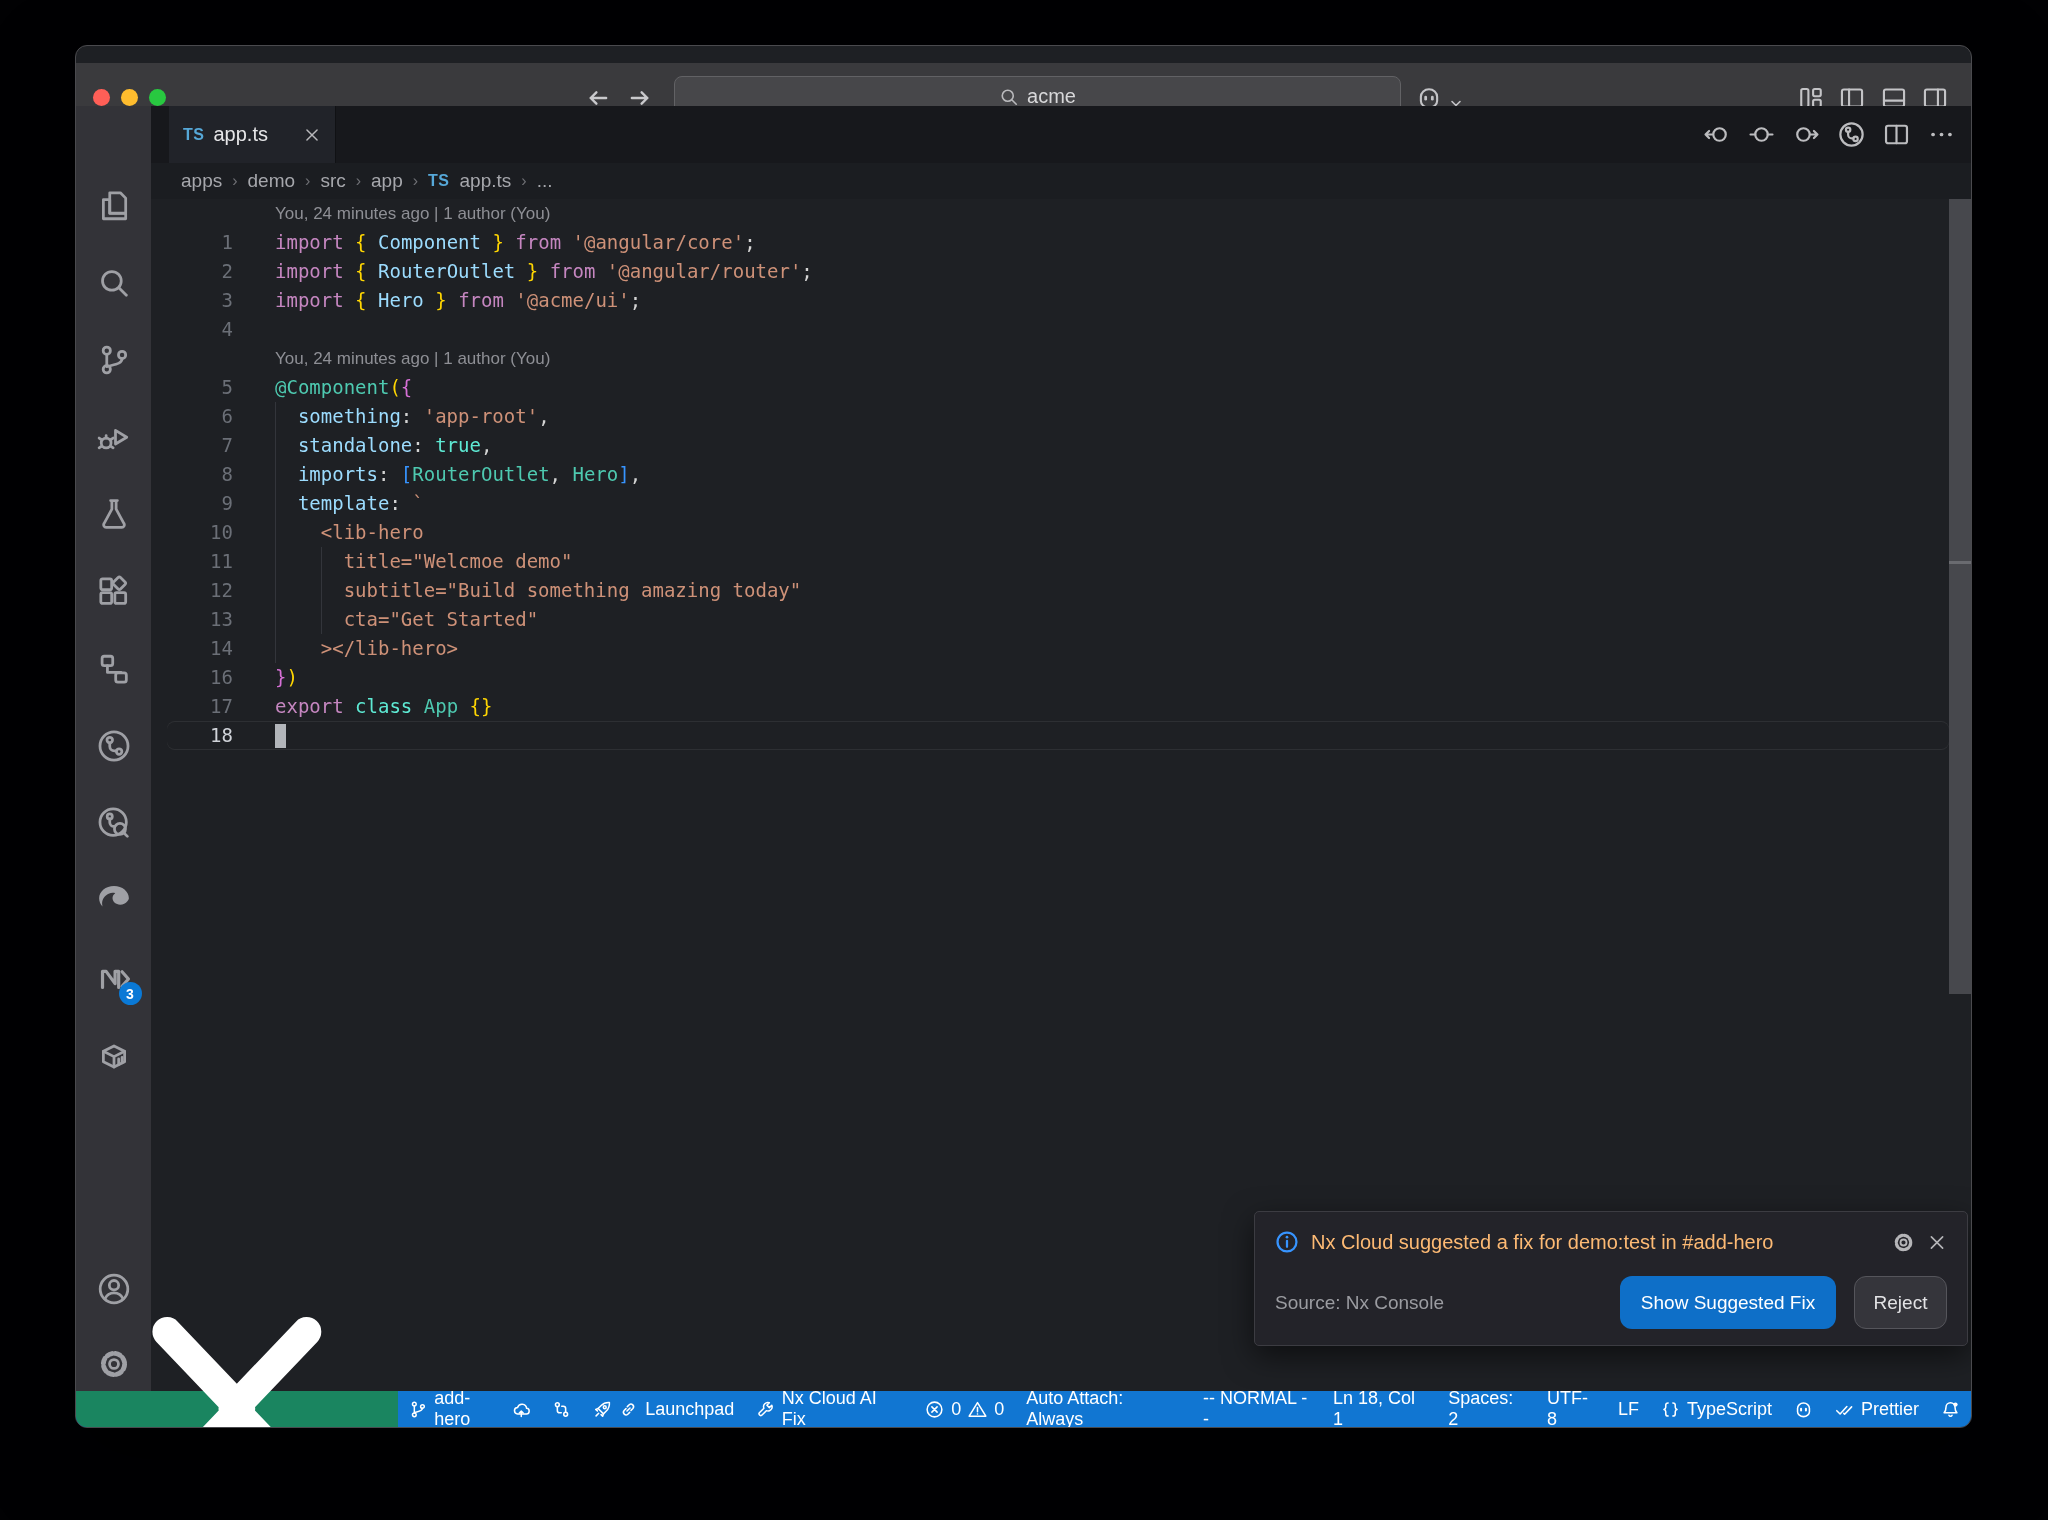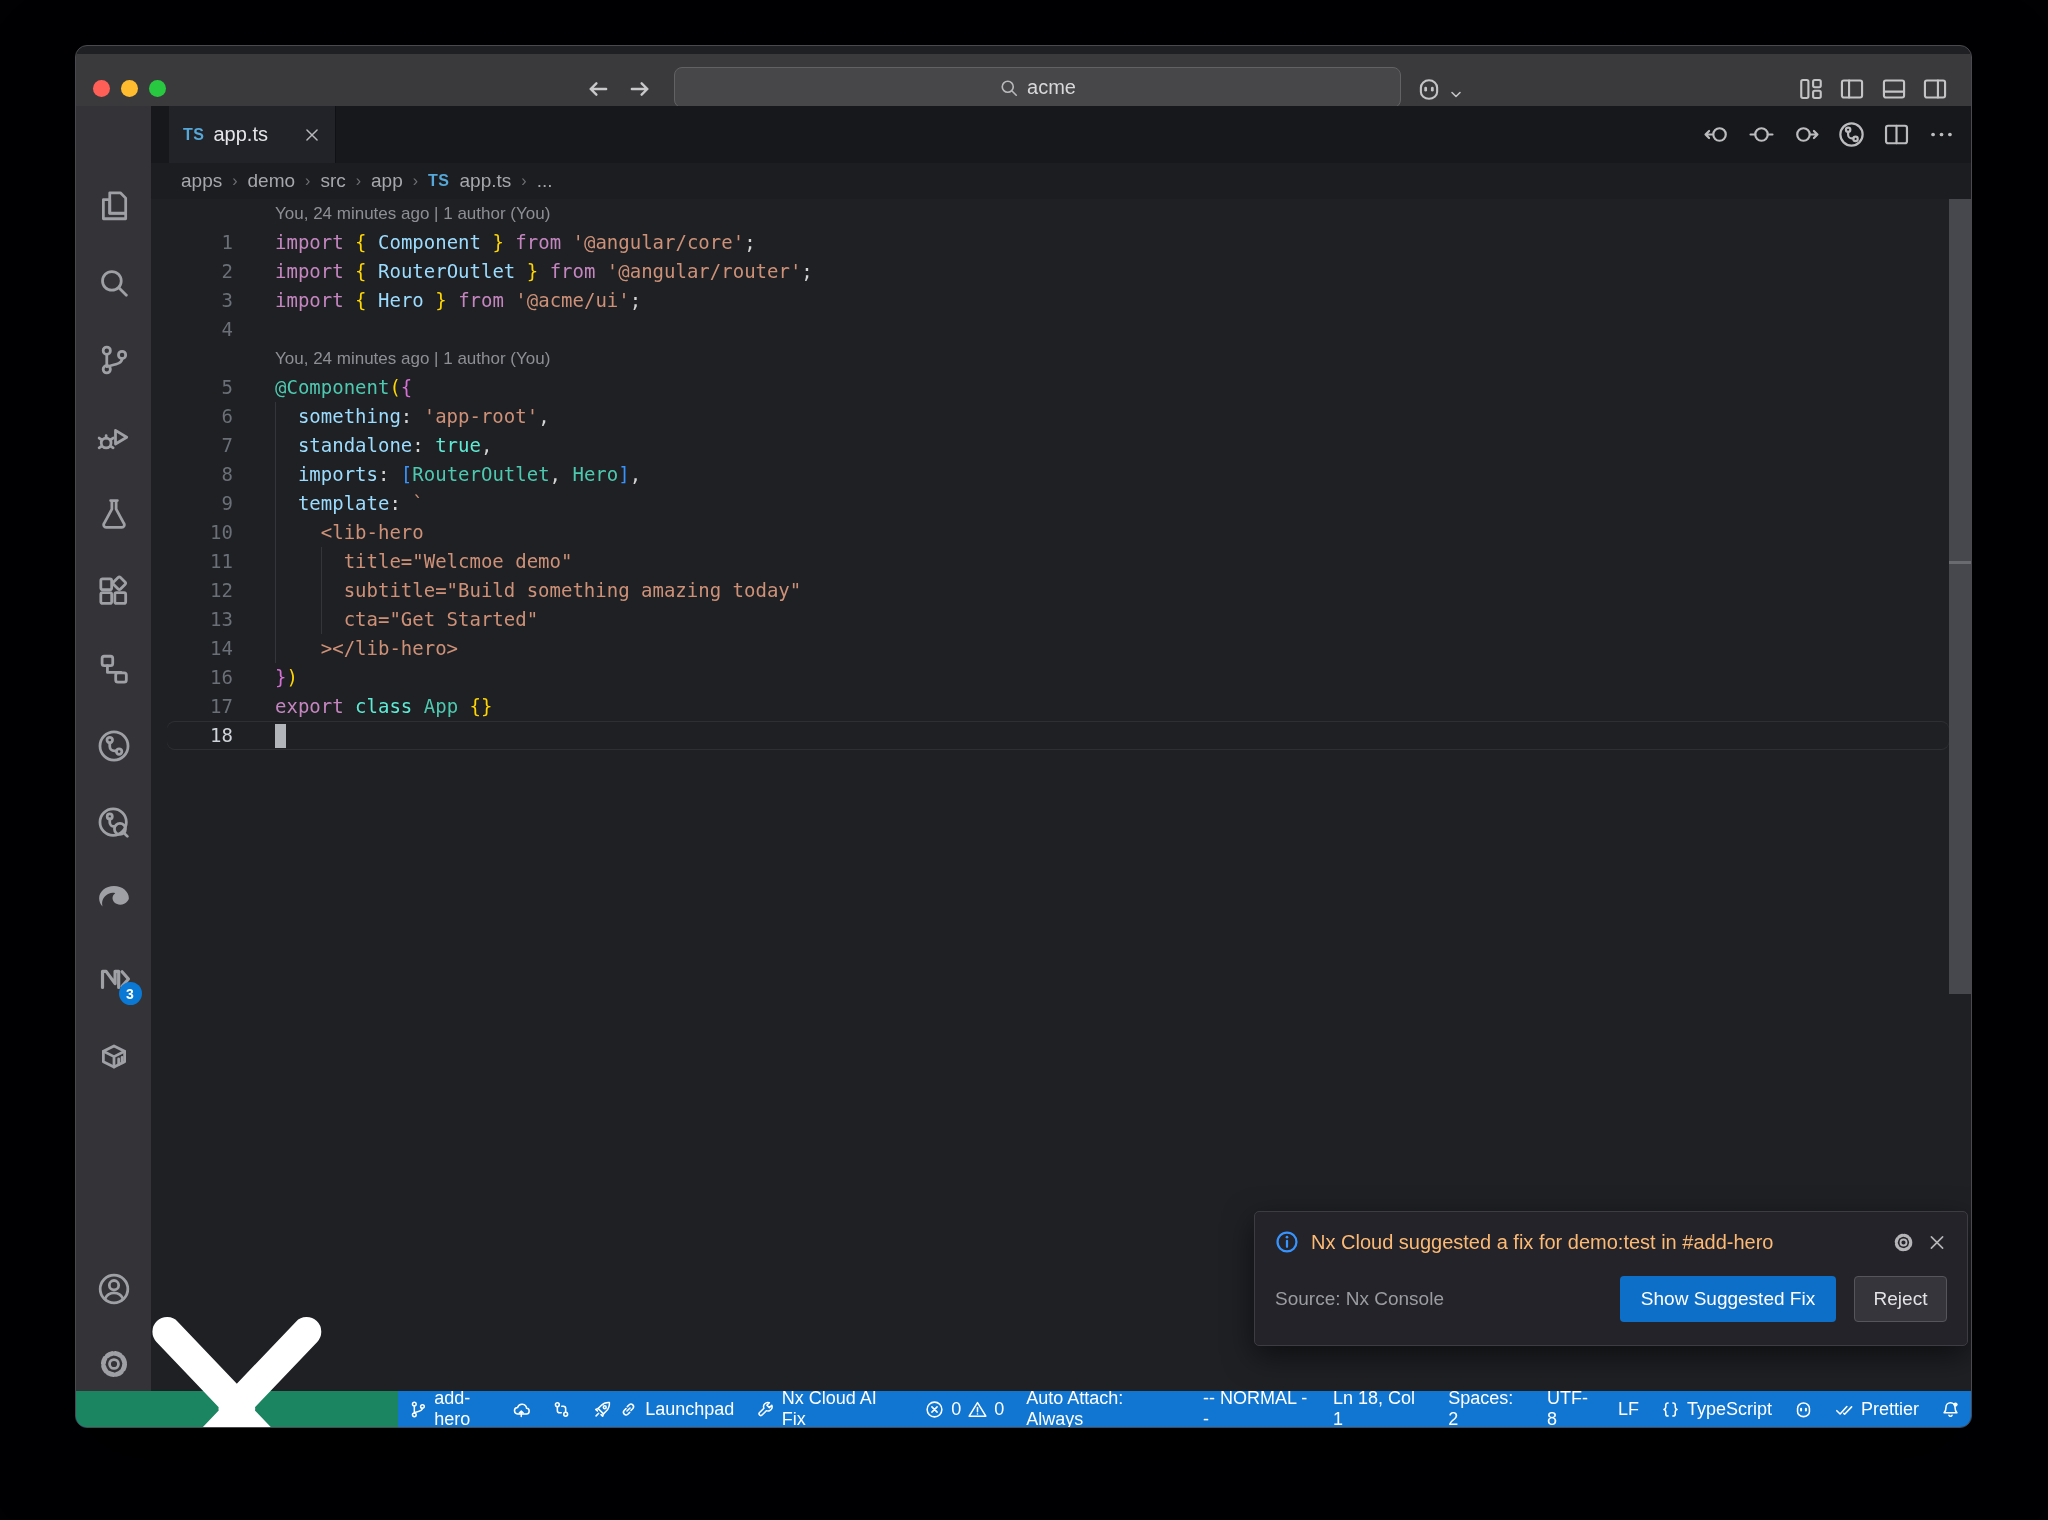--- a/index.html
+++ b/index.html
@@ -1,21 +1,21 @@
 <!DOCTYPE html>
 <html><head>
 <meta charset="utf-8">
 <style>
   * { margin:0; padding:0; box-sizing:border-box; }
   html,body { width:2048px; height:1520px; background:#010103; font-family:"Liberation Sans", sans-serif; }
   .window{ position:absolute; left:75px; top:45px; width:1897px; height:1383px; background:#1e2024;
     border-radius:12px; overflow:hidden; border:1px solid #4a4a4e; box-shadow:0 30px 80px rgba(0,0,0,.7); }
 
   
-  .titlebar{ position:absolute; left:0; top:8px; right:0; height:60px; background:#3a3a3d; }
+  .titlebar{ position:absolute; left:0; top:17px; right:0; height:60px; background:#3a3a3d; }
   .traffic{ position:absolute; top:25.5px; width:17px; height:17px; border-radius:50%; }
   .nav-arrow{ position:absolute; top:22px; width:26px; height:26px; color:#c9c9cc; }
   .searchbox{ position:absolute; left:598px; top:13px; width:727px; height:41px; background:#47474a;
     border:1px solid #626265; border-radius:8px; display:flex; align-items:center; justify-content:center;
     gap:8px; color:#d8d8da; font-size:20px; }
   .tb-ico{ position:absolute; top:22px; width:26px; height:26px; color:#c4c4c7; }
 
   
   .activitybar{ position:absolute; left:0; top:60px; bottom:36px; width:75px; background:#333338; }
   .ab-item{ position:absolute; left:50%; transform:translateX(-50%); width:40px; height:40px;
@@ -58,21 +58,21 @@
 
   
   .toast{ position:absolute; left:1178px; top:1198px; width:714px; height:135px; background:#232329;
     border:1px solid #3c3c42; border-radius:5px; box-shadow:0 10px 30px rgba(0,0,0,.55); padding:18px 20px; }
   .toast-row1{ display:flex; align-items:center; gap:12px; color:#fdba74; font-size:20px; }
   .toast-title{ flex:1; }
   .toast-ico{ width:23px; height:23px; color:#b5b5b8; }
   .info-ico{ width:24px; height:24px; color:#3794ff; }
   .toast-row2{ display:flex; align-items:center; margin-top:22px; }
   .toast-src{ color:#9b9ca1; font-size:19px; flex:1; }
-  .btn{ height:46px; border-radius:4px; font-size:19px; display:flex; align-items:center; justify-content:center; }
+  .btn{ height:53px; border-radius:12px; font-size:19px; display:flex; align-items:center; justify-content:center; }
   .btn-primary{ background:#0e6fc8; color:#fff; width:216px; }
   .btn-secondary{ background:#35353b; color:#e3e3e5; width:93px; margin-left:18px; border:1px solid #55555b; }
 
   
   .statusbar{ position:absolute; left:0; right:0; bottom:0; height:36px; background:#1176d2; color:#fff;
     display:flex; align-items:stretch; font-size:18px; }
   .sb-group{ display:flex; align-items:stretch; }
   .sb-group.right{ margin-left:auto; }
   .sb-item{ display:flex; align-items:center; gap:7px; padding:0 11px; }
   .sb-item .ico{ width:19px; height:19px; display:block; }

